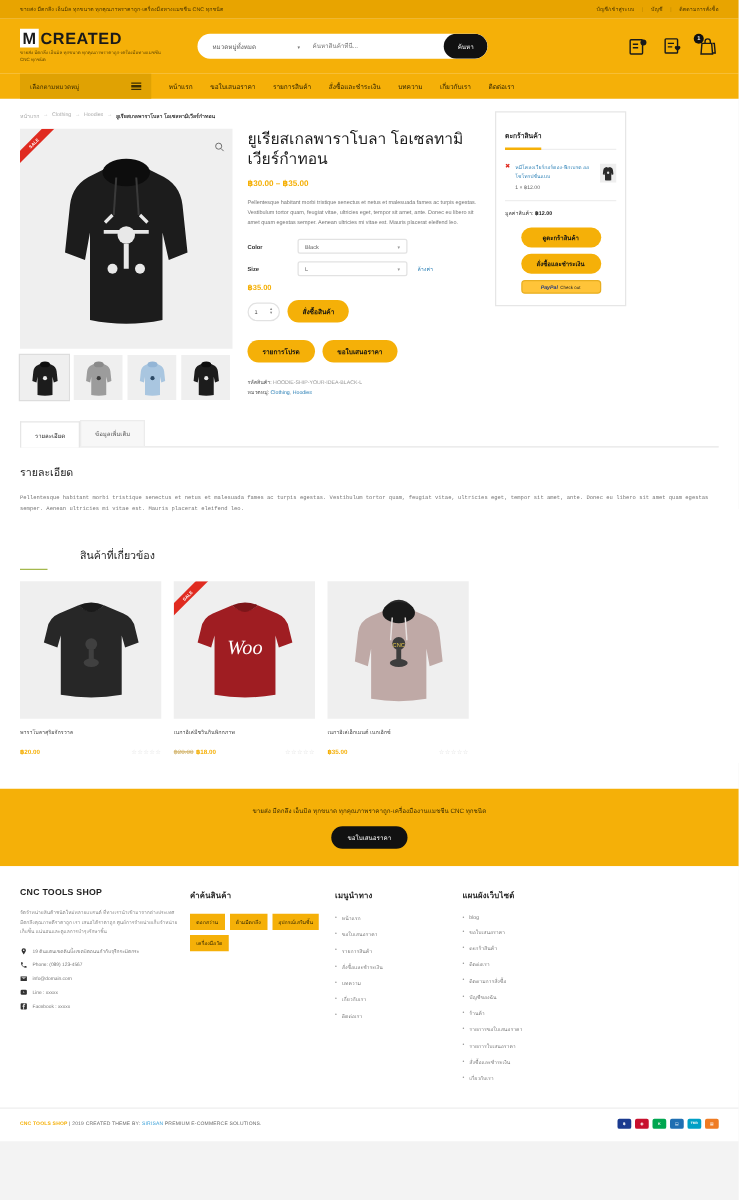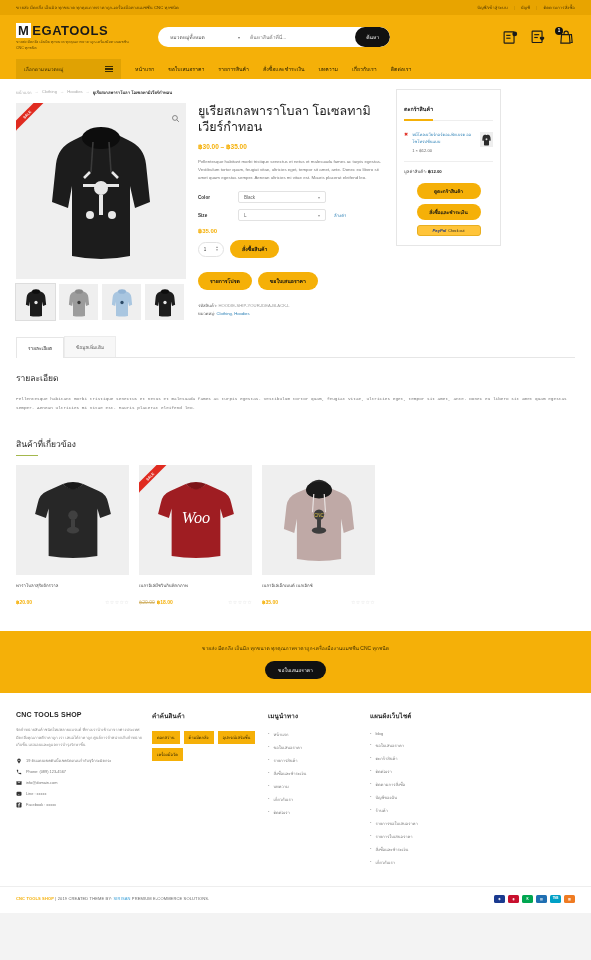--- a/index.html
+++ b/index.html
@@ -188,21 +188,21 @@
     background: #fff; border-color: #e6e6e6; color: #222;
     position: relative; top: 1px;
   }
   .tab.inactive { background: #f7f7f7; border-color: #ececec; }
   .tabcontent { padding-top: 13px; }
   .tab-h { font-size: 8.5px; color: #222; font-weight: normal; }
   .tab-p { font-size: 4.4px; line-height: 2.1; color: #777; margin-top: 9px; }
 
   
   .related { margin: 24px 16px 0; }
-  .rel-h { font-size: 8.5px; color: #222; }
+  .rel-h { font-size: 8.5px; color: #222; margin-left: 48px; }
   .rel-underline { width: 22px; height: 1.6px; background: #a4b84d; margin-top: 4px; }
   .rel-grid { display: flex; gap: 10px; margin-top: 9px; }
   .rel-card { width: 113px; }
   .rel-img {
     width: 113px; height: 110px; background: #efefef; position: relative;
     display: flex; align-items: center; justify-content: center; overflow: hidden;
   }
   .rel-name { font-size: 4.3px; color: #444; margin-top: 8px; line-height: 1.6; }
   .rel-foot { display: flex; align-items: center; justify-content: space-between; margin-top: 9px; }
   .rel-price { font-size: 5px; color: #f5b008; font-weight: bold; }
@@ -270,21 +270,21 @@
       <span class="topbar-sep">|</span>
       <span>บัญชี</span>
       <span class="topbar-sep">|</span>
       <span>ติดตามการสั่งซื้อ</span>
     </span>
   </div>
 
   <div class="header">
     <div class="brand">
       <div class="brand-logo">
-        <span class="m-box">M</span><span>EGATOOLS</span>
+        <span class="m-box">M</span><span>CREATED</span>
       </div>
       <div class="brand-sub">ขายส่ง มีดกลึง เอ็นมิล ทุกขนาด ทุกคุณภาพราคาถูก-เครื่องมือทางแมชชีน CNC ทุกชนิด</div>
     </div>
 
     <div class="searchwrap">
       <div class="search-cat">
         <span>หมวดหมู่ทั้งหมด</span>
         <span class="caret">▾</span>
       </div>
       <input class="search-input" type="text" placeholder="ค้นหาสินค้าที่นี่..." style="">

